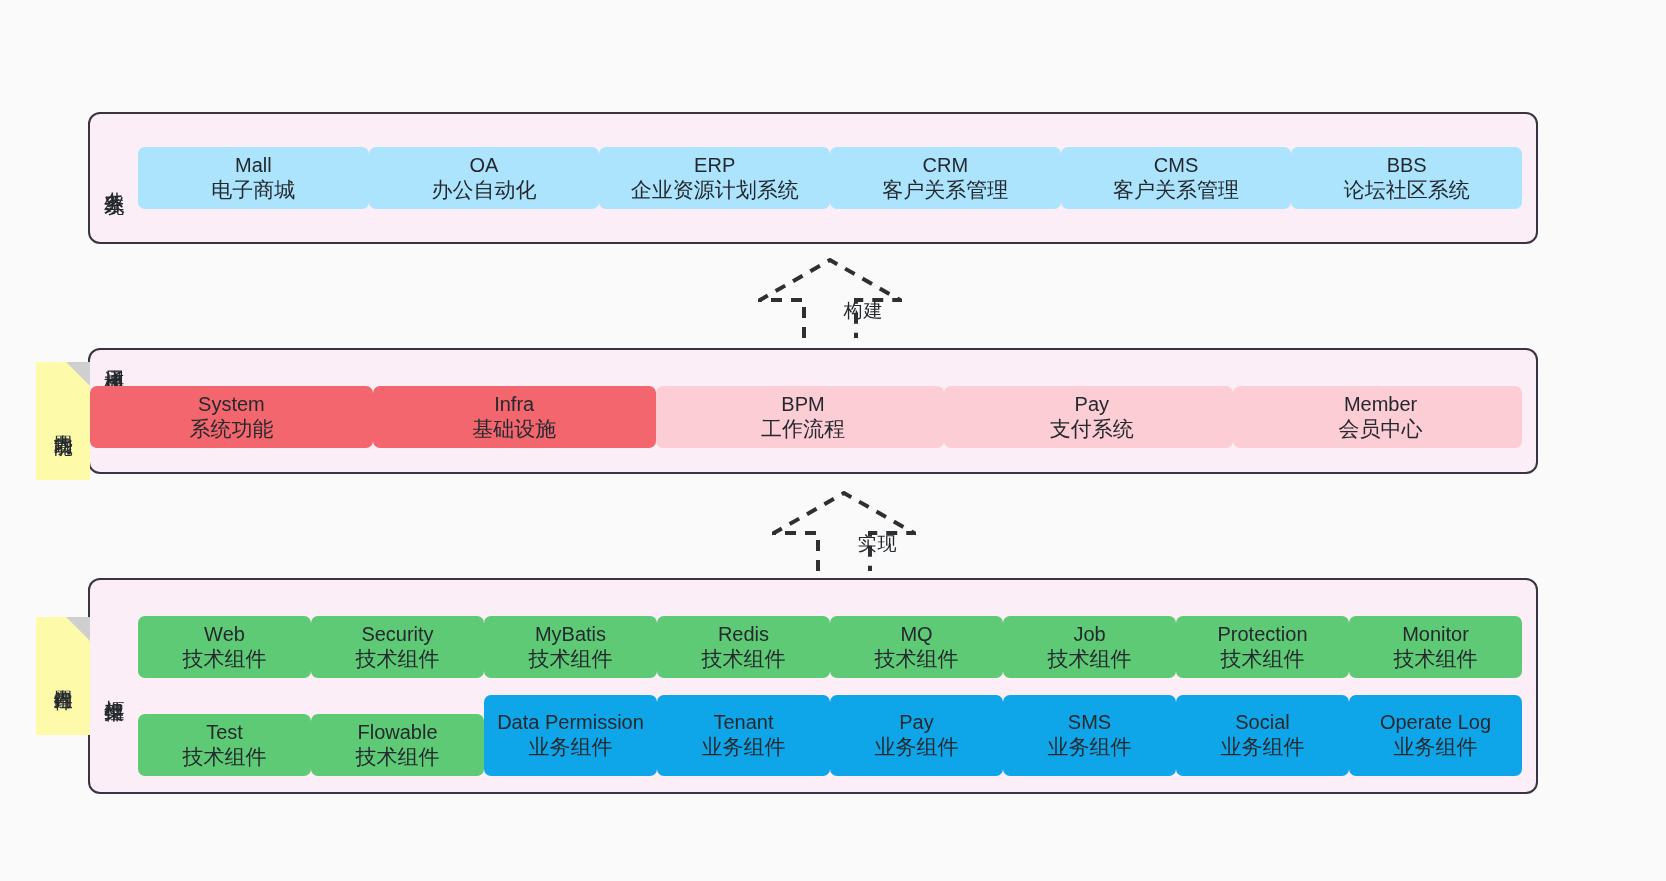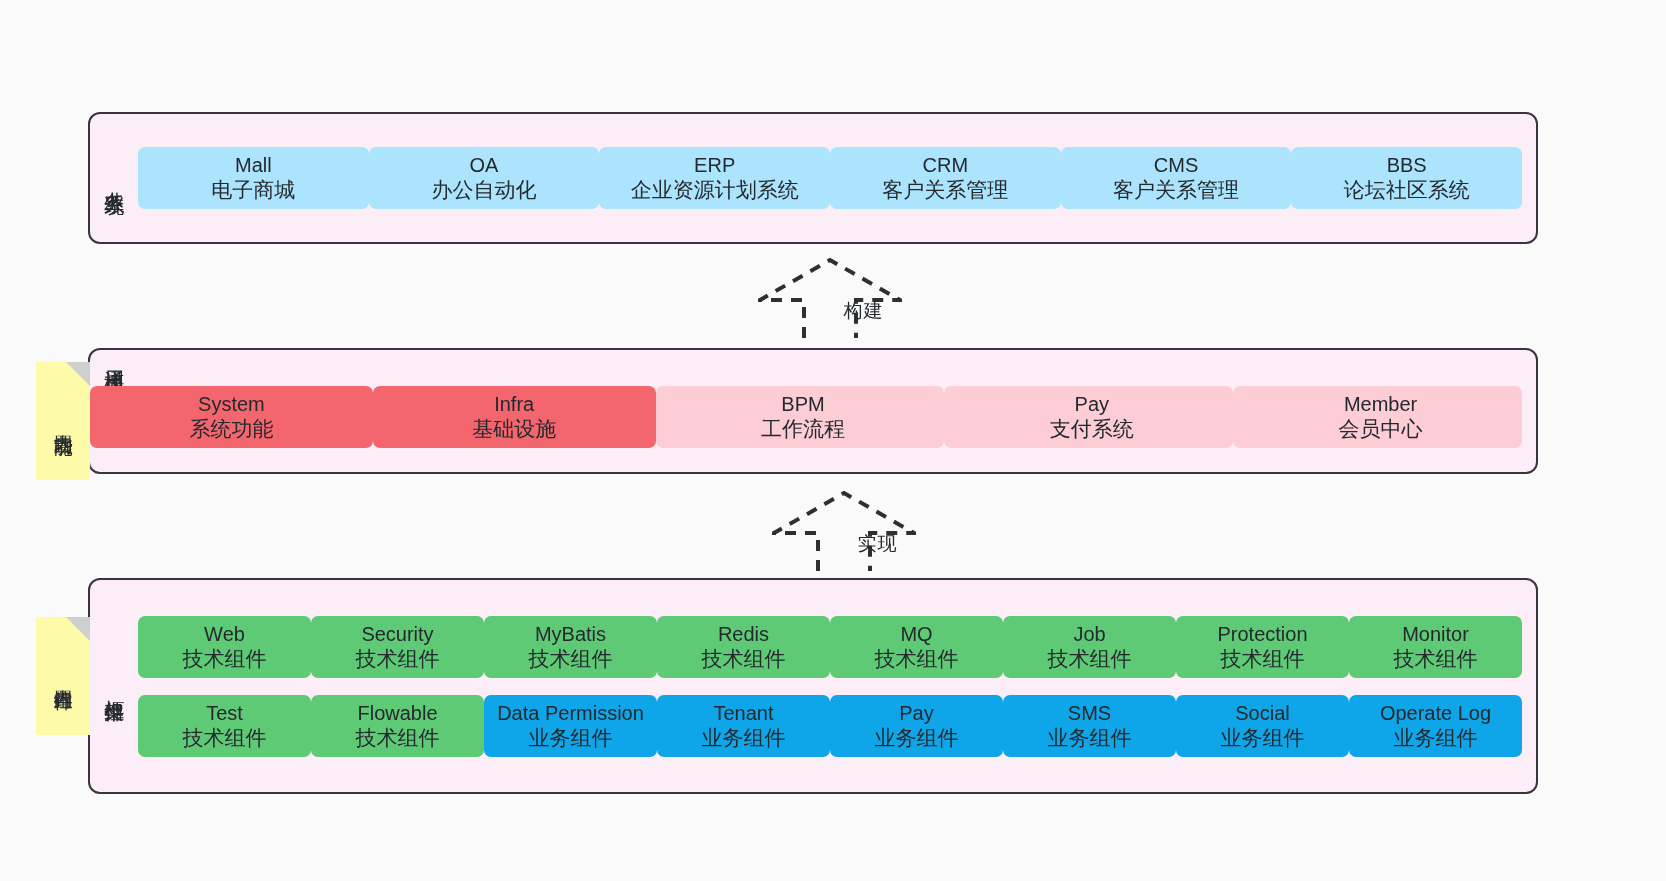--- a/index.html
+++ b/index.html
@@ -73,21 +73,21 @@
     font-size: 20px;
     white-space: normal;
   }
   .node .n-cn {
     font-size: 21px;
   }
 
   .c-blue        { background: #ace3fd; }
   .c-red         { background: #f4666e; }
   .c-pink        { background: #fccdd5; padding-left: 10px; }
-  .c-green-dark  { background: #5fca76; }
+  .c-green-dark  { background: #5fca76; margin-top: 19px; }
   .c-green-light { background: #0ea5e9; }
 
   
   .note {
     position: absolute;
     background: #fdfbaa;
     color: #24292e;
     font-size: 19px;
     letter-spacing: 1px;
     display: flex;

